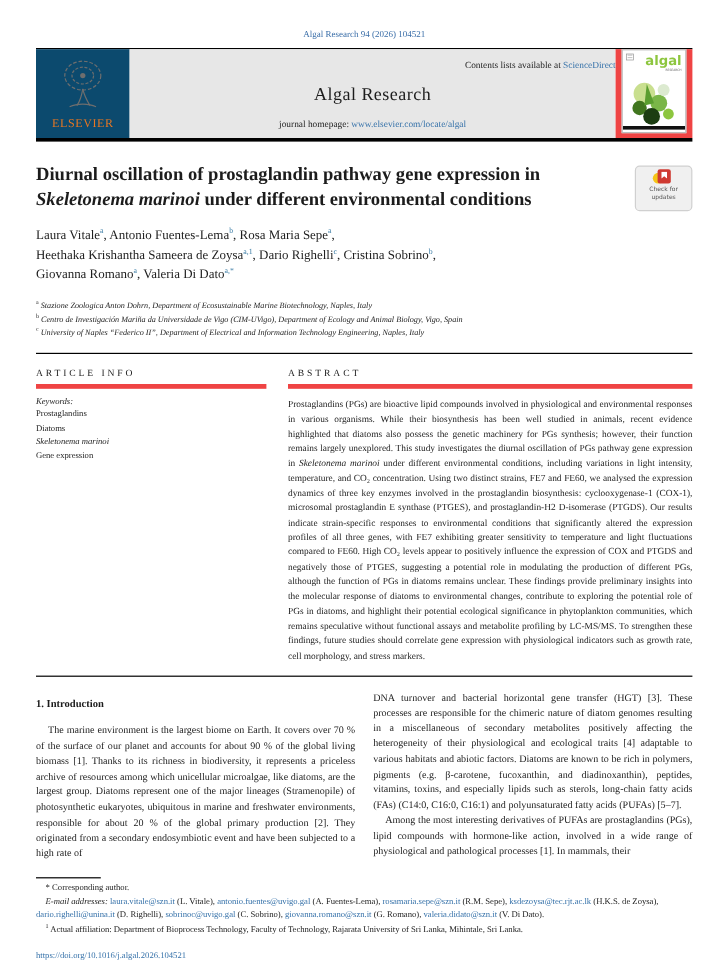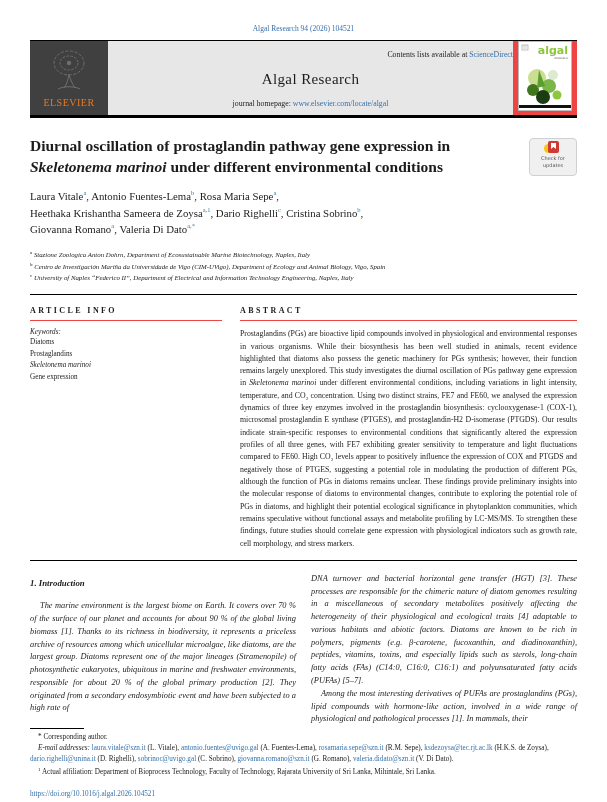--- a/index.html
+++ b/index.html
@@ -6,21 +6,21 @@
   body{
     width:607px;height:802px;background:#ffffff;color:#1c1c1c;
     font-family:"Liberation Serif", serif;position:relative;overflow:hidden;
   }
   .page{padding:0 30px;}
   
   .citation{margin:24px 0 0;text-align:center;font-size:7.5px;color:#3a6ea8;}
   
   .banner-wrap{margin-top:7px;border-top:1.5px solid #000;border-bottom:3.5px solid #000;}
   .banner{display:flex;height:74px;align-items:stretch;}
-  .banner-left{width:78px;background:#404040;display:flex;flex-direction:column;align-items:center;justify-content:center;}
+  .banner-left{width:78px;background:#0c4a6e;display:flex;flex-direction:column;align-items:center;justify-content:center;}
   .elsevier-word{font-size:10px;color:#e87722;letter-spacing:.5px;margin-top:1px;font-family:"Liberation Serif",serif;}
   .banner-center{flex:1;background:#e7e7e7;text-align:center;display:flex;flex-direction:column;justify-content:space-between;padding:9px 0 7px;}
   .contents-line{font-size:7.8px;text-align:right;}
   .journal-name{font-size:15px;letter-spacing:.4px;}
   .homepage-line{font-size:7.8px;}
   .lnk{color:#3571a9;text-decoration:none;cursor:pointer;}
   .banner-right{width:64px;background:#ef4444;display:flex;align-items:flex-start;justify-content:center;}
   .cover{width:52px;height:68px;border:1px solid #bbb;background:#fff;position:relative;overflow:hidden;cursor:pointer;}
   .cover-title{position:absolute;top:3px;right:3px;font-family:"DejaVu Sans",sans-serif;font-weight:bold;font-size:11px;color:#8dc63f;line-height:1;}
   .cover-sub{position:absolute;top:15px;right:3px;font-family:"DejaVu Sans",sans-serif;font-size:2.5px;color:#666;}
@@ -37,28 +37,28 @@
   
   .authors{margin-top:10px;font-size:10.8px;line-height:1.55;}
   .authors sup{font-size:6.5px;color:#3a7ca5;}
   .affils{margin-top:8px;font-size:6.8px;font-style:italic;line-height:1.55;color:#222;}
   .affils sup{font-size:5px;font-style:normal;}
   .rule{border:none;border-top:1px solid #000;margin:10px 0 0;}
   
   .ia{display:flex;gap:18px;margin-top:11px;}
   .ia-left{width:192px;flex-shrink:0;}
   .ia-right{flex:1;}
-  .ia-head{font-size:8px;letter-spacing:2.4px;font-weight:bold;padding-bottom:5px;border-bottom:1px solid #ef4444;margin-bottom:7px;}
+  .ia-head{font-size:8px;letter-spacing:2.4px;font-weight:normal;padding-bottom:5px;border-bottom:4px solid #ef4444;margin-bottom:7px;}
   .kw-label{font-size:7.2px;font-style:italic;margin-bottom:1px;}
   .kw{font-size:7.2px;line-height:1.6;}
   .kw.it{font-style:italic;}
   .abstract{font-size:7.8px;line-height:1.58;text-align:justify;}
   .abstract .sp{font-style:italic;}
   
-  .columns{display:flex;gap:15px;margin-top:12px;font-style:italic;}
+  .columns{display:flex;gap:15px;margin-top:12px;}
   .col{flex:1;font-size:8.4px;line-height:1.52;text-align:justify;}
   .sec-head{font-size:8.8px;font-weight:bold;margin:4px 0 10px;}
   .para{text-indent:10px;margin:0;}
   .para.noindent{text-indent:0;}
   .col p + p{margin-top:0;}
   
   .fn-rule{width:54px;border:none;border-top:1px solid #000;margin:13px 0 3px;}
   .fn{font-size:7.2px;line-height:1.55;margin:0;}
   .fn .it{font-style:italic;}
   .fn sup{font-size:5px;}
@@ -136,22 +136,22 @@
     <div><sup>b</sup> <span>Centro de Investigación Mariña da Universidade de Vigo (CIM-UVigo), Department of Ecology and Animal Biology, Vigo, Spain</span></div>
     <div><sup>c</sup> <span>University of Naples “Federico II”, Department of Electrical and Information Technology Engineering, Naples, Italy</span></div>
   </div>
 
   <hr class="rule">
 
   <div class="ia">
     <div class="ia-left">
       <div class="ia-head">ARTICLE INFO</div>
       <div class="kw-label">Keywords:</div>
+      <div class="kw">Prostaglandins</div>
       <div class="kw">Diatoms</div>
-      <div class="kw">Prostaglandins</div>
       <div class="kw it">Skeletonema marinoi</div>
       <div class="kw">Gene expression</div>
     </div>
     <div class="ia-right">
       <div class="ia-head">ABSTRACT</div>
       <div class="abstract"><span>Prostaglandins (PGs) are bioactive lipid compounds involved in physiological and environmental responses in various organisms. While their biosynthesis has been well studied in animals, recent evidence highlighted that diatoms also possess the genetic machinery for PGs synthesis; however, their function remains largely unexplored. This study investigates the diurnal oscillation of PGs pathway gene expression in </span><span class="sp">Skeletonema marinoi</span><span> under different environmental conditions, including variations in light intensity, temperature, and CO₂ concentration. Using two distinct strains, FE7 and FE60, we analysed the expression dynamics of three key enzymes involved in the prostaglandin biosynthesis: cyclooxygenase-1 (COX-1), microsomal prostaglandin E synthase (PTGES), and prostaglandin-H2 D-isomerase (PTGDS). Our results indicate strain-specific responses to environmental conditions that significantly altered the expression profiles of all three genes, with FE7 exhibiting greater sensitivity to temperature and light fluctuations compared to FE60. High CO₂ levels appear to positively influence the expression of COX and PTGDS and negatively those of PTGES, suggesting a potential role in modulating the production of different PGs, although the function of PGs in diatoms remains unclear. These findings provide preliminary insights into the molecular response of diatoms to environmental changes, contribute to exploring the potential role of PGs in diatoms, and highlight their potential ecological significance in phytoplankton communities, which remains speculative without functional assays and metabolite profiling by LC-MS/MS. To strengthen these findings, future studies should correlate gene expression with physiological indicators such as growth rate, cell morphology, and stress markers.</span></div>
     </div>
   </div>
 
   <hr class="rule">

